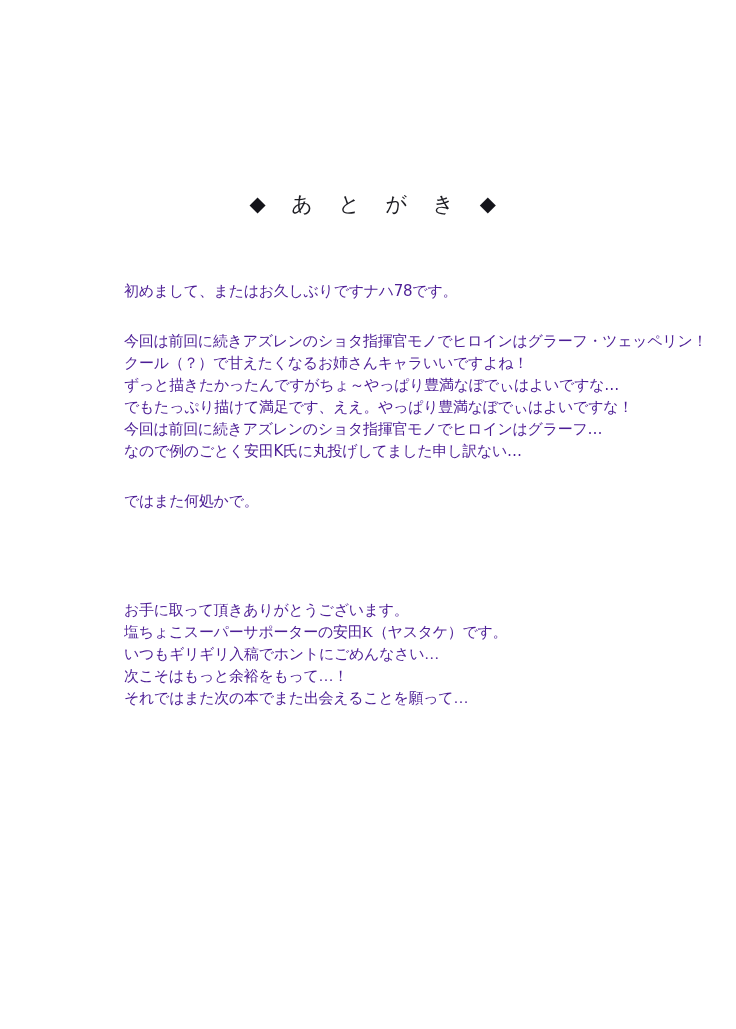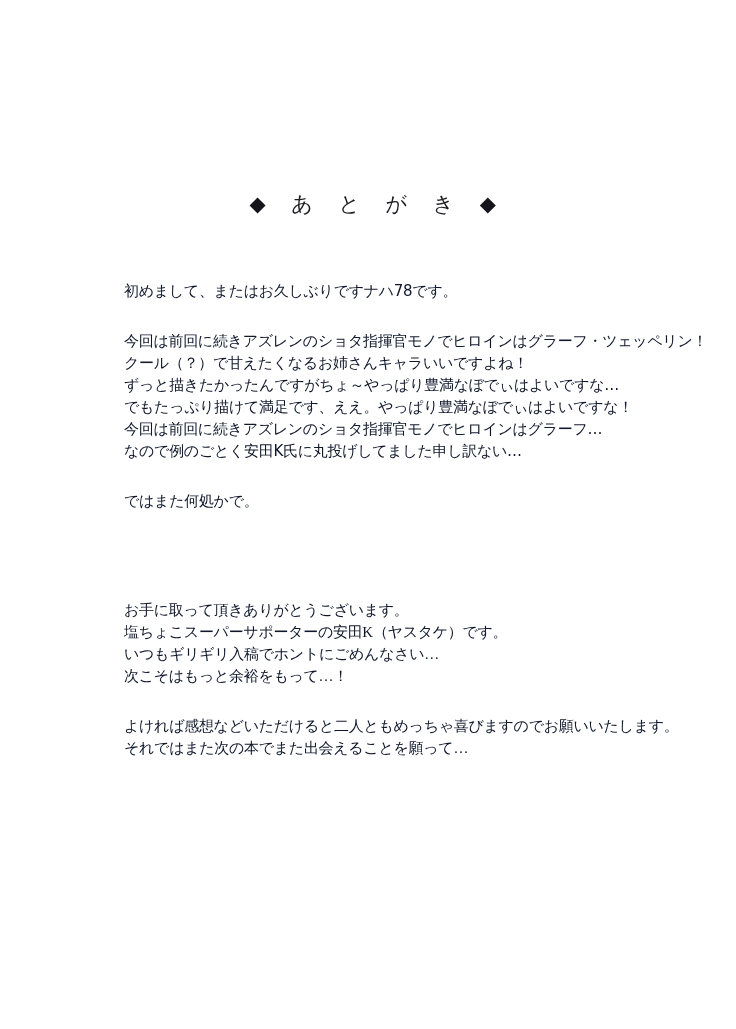--- a/index.html
+++ b/index.html
@@ -31,21 +31,21 @@
     white-space: nowrap;
   }
   .title .diamond {
     font-size: 21px;
     color: #14141a;
   }
   .text-block {
     position: absolute;
     left: 124px;
     width: 560px;
-    color: #0f172a;
+    color: #4c1d95;
     font-size: 15px;
   }
   .block-a { top: 280px; }
   .block-b { top: 599px; font-family: Liberation Serif, serif; }
   .line {
     margin: 0;
     height: 22px;
     line-height: 22px;
     white-space: nowrap;
     letter-spacing: -0.02em;
@@ -82,19 +82,18 @@
     <p class="line">今回は前回に続きアズレンのショタ指揮官モノでヒロインはグラーフ…</p>
     <p class="line">なので例のごとく安田K氏に丸投げしてました申し訳ない…</p>
     <p class="line para-gap">ではまた何処かで。</p>
   </div>
 
   <div class="text-block block-b">
     <p class="line">お手に取って頂きありがとうございます。</p>
     <p class="line">塩ちょこスーパーサポーターの安田K（ヤスタケ）です。</p>
     <p class="line">いつもギリギリ入稿でホントにごめんなさい…</p>
     <p class="line">次こそはもっと余裕をもって…！</p>
-    <p class="line para-gap">よければ感想などいただけると二人ともめっちゃ喜びますのでお願いいたします。</p>
     <p class="line">それではまた次の本でまた出会えることを願って…</p>
   </div>
 
   <div class="page-number">25</div>
 
 </div>
 
 </body></html>

